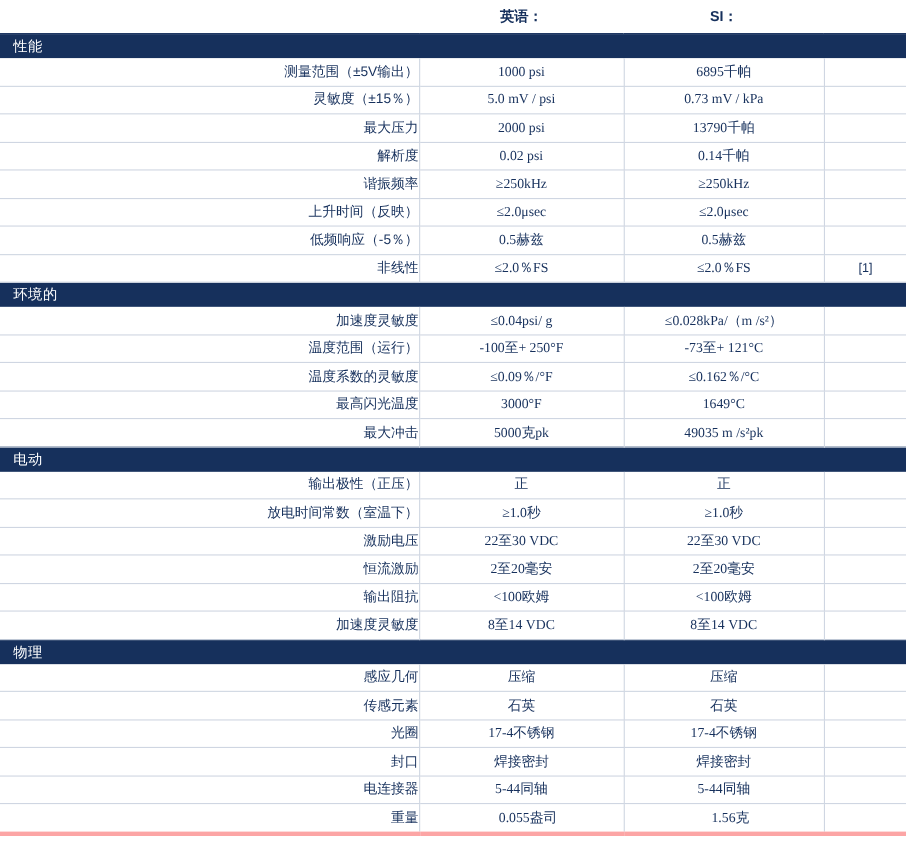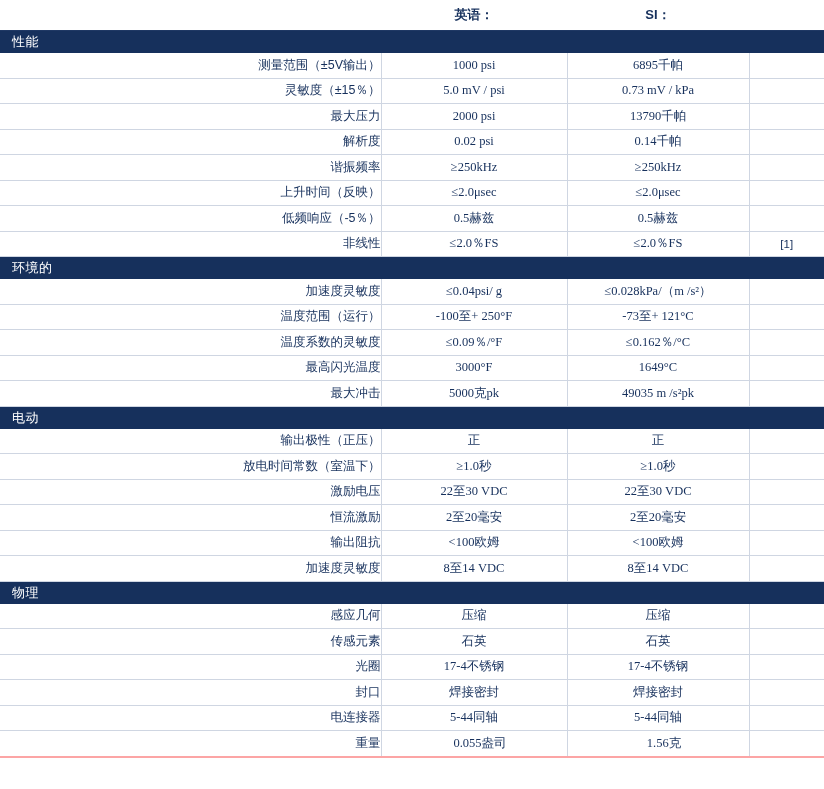--- a/index.html
+++ b/index.html
@@ -68,21 +68,21 @@
   tr.data td.val {
     text-align: center;
     border-right: 1px solid #cfd6e2;
     font-family: Liberation Serif, serif;
   }
   tr.data td.note {
     text-align: center;
     font-size: 11.5px;
     color: #16305c;
   }
-  tr.data:last-child td { border-bottom: 2px solid #fca5a5; padding-left: 12px; }
+  tr.data:last-child td { border-bottom: 4px solid #fca5a5; padding-left: 12px; }
 </style>
 </head>
 <body>
 
 <table class="spec">
   <colgroup>
     <col class="c-label">
     <col class="c-eng">
     <col class="c-si">
     <col class="c-note">

